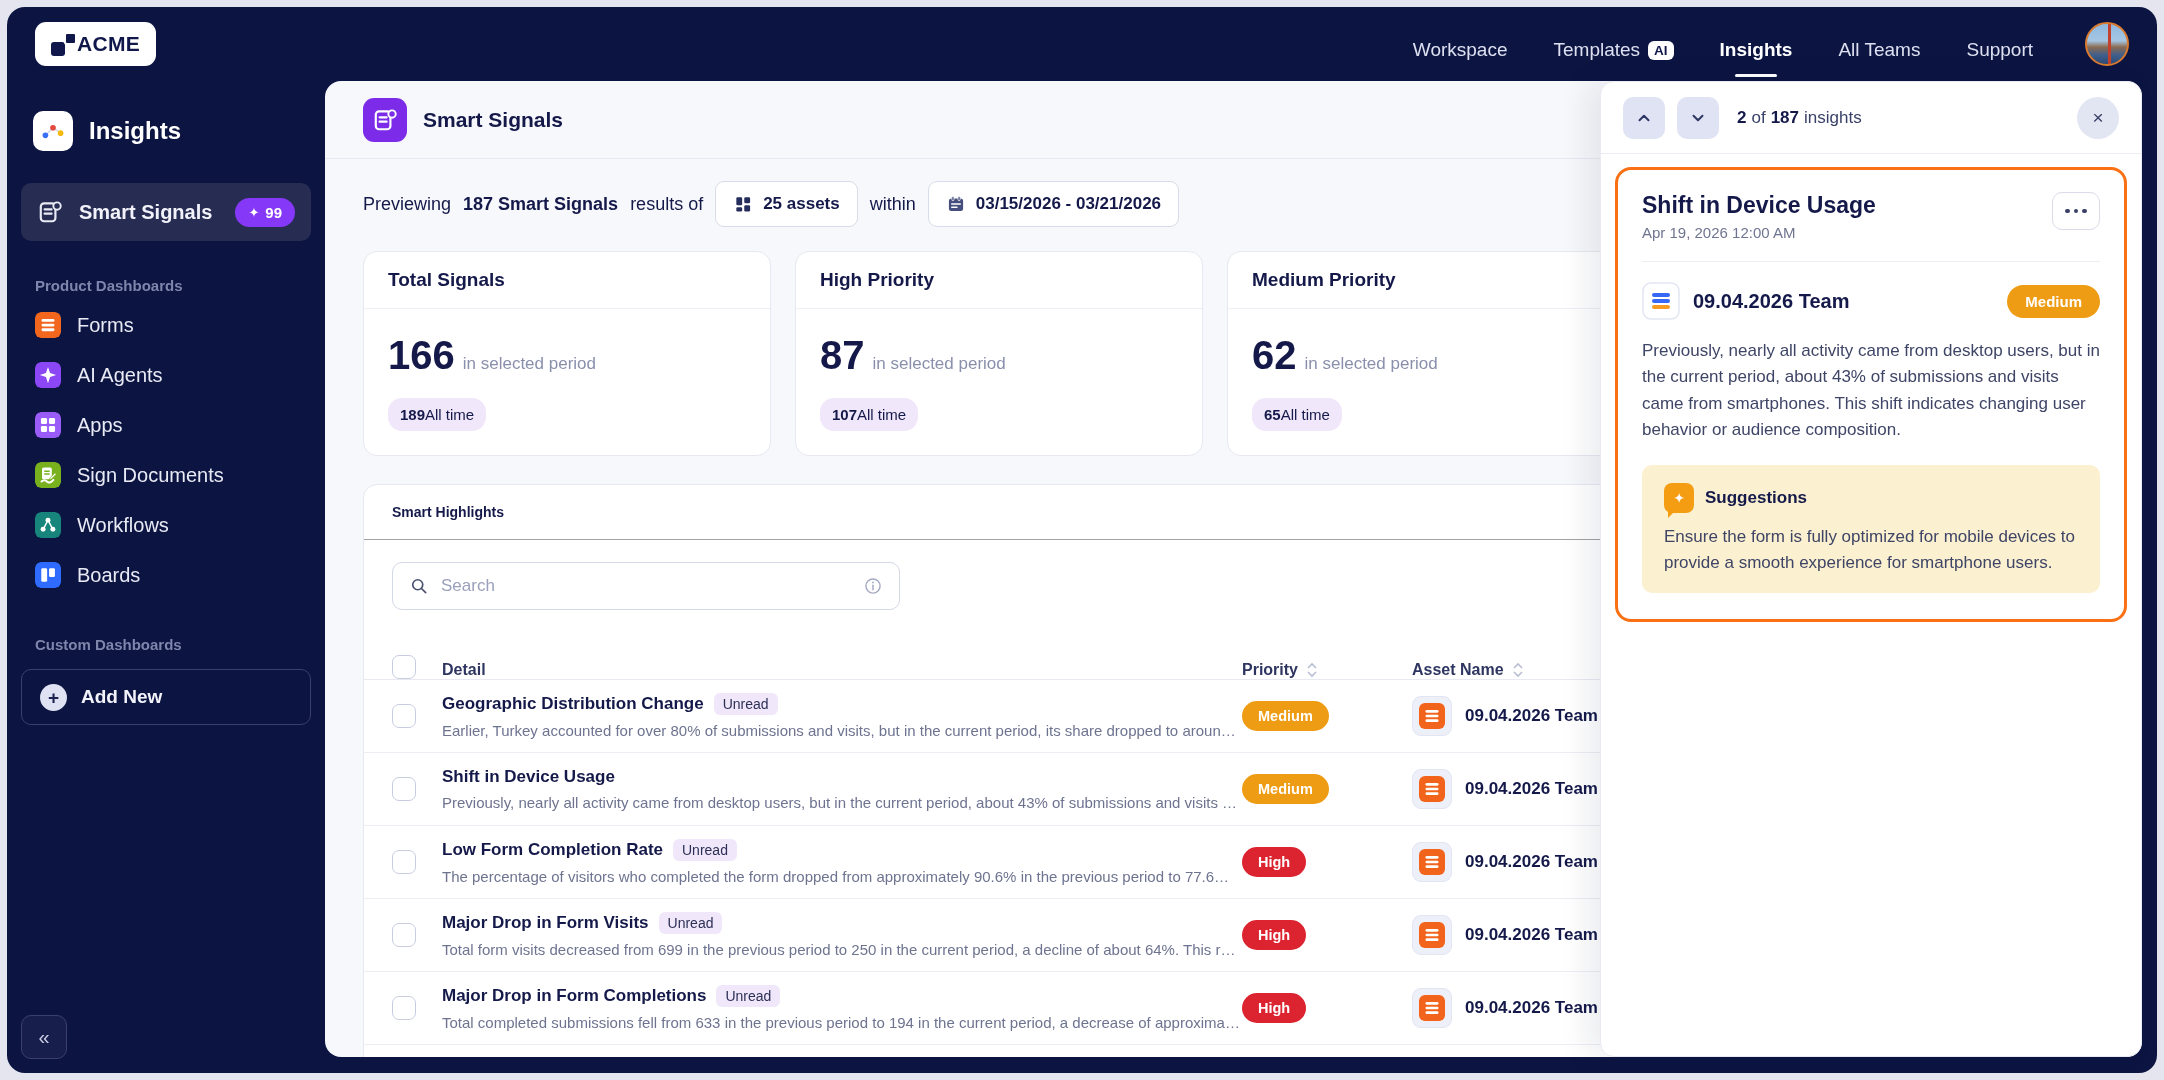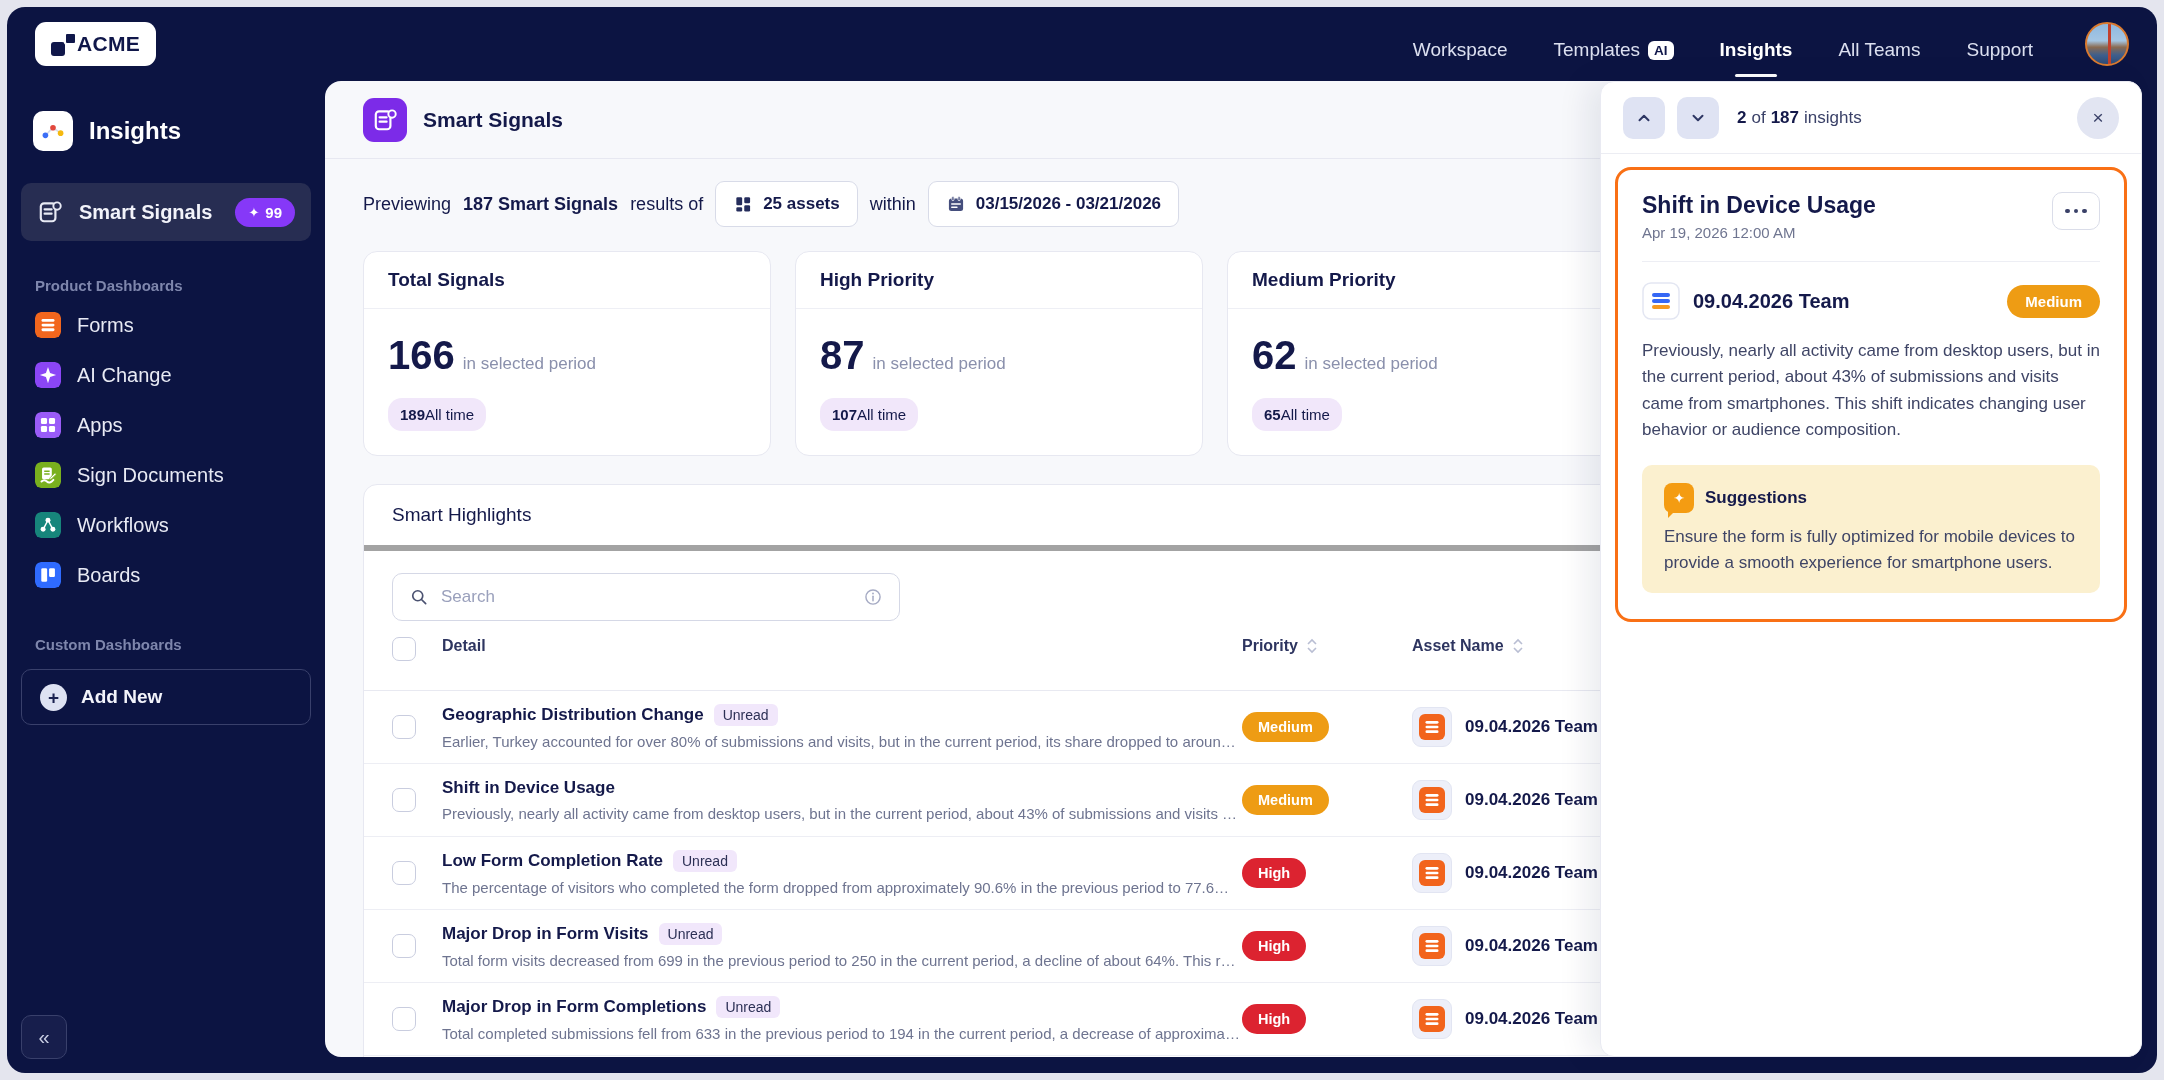--- a/index.html
+++ b/index.html
@@ -57,26 +57,26 @@
   .stats-row { display:flex; gap:24px; padding:2px 38px 0; }
   .stat-card { width:408px; flex:0 0 408px; background:#fff; border:1px solid #E7E8F1; border-radius:14px; }
   .stat-title { padding:17px 24px; font-size:19px; font-weight:700; border-bottom:1px solid #EEEFF5; }
   .stat-body { padding:24px; }
   .stat-value { font-size:40px; font-weight:800; color:#14194A; }
   .stat-caption { font-size:17px; color:#8A90AC; margin-left:8px; }
   .stat-alltime { display:inline-flex; margin-top:20px; background:#F1E7FA; border-radius:14px; padding:8px 12px; font-size:15px; color:#14194A; }
   .stat-alltime .n { font-weight:800; }
 
   .highlights { margin:28px 0 0 38px; width:1680px; background:#fff; border:1px solid #E7E8F1; border-radius:14px; }
-  .hl-header { padding:19px 28px; font-size:19px; font-weight:400; border-bottom:6px solid #a3a3a3; }
+  .hl-header { padding:19px 28px; font-size:14px; font-weight:700; border-bottom:1px solid #a3a3a3; }
   .search-box { margin:22px 28px 16px; width:508px; height:48px; border:1px solid #D5D8E6; border-radius:10px; background:#fff; display:flex; align-items:center; gap:12px; padding:0 16px; }
   .search-box input { border:0; outline:0; flex:1; font-size:17px; color:#14194A; font-family:inherit; background:transparent; }
   .search-box input::placeholder { color:#9AA0BC; }
 
-  .t-head { display:flex; align-items:flex-start; height:54px; padding:0 28px; border-bottom:1px solid #E8E9F1; font-size:16px; font-weight:700; color:#2E3560; }
+  .t-head { display:flex; align-items:flex-end; height:54px; padding:0 28px; border-bottom:1px solid #E8E9F1; font-size:16px; font-weight:700; color:#2E3560; }
   .t-row { display:flex; align-items:center; height:73px; padding:0 28px; border-bottom:1px solid #EDEEF4; cursor:pointer; }
   .cbx { width:24px; height:24px; flex:0 0 24px; border:1.6px solid #C9CDDF; border-radius:7px; background:#fff; cursor:pointer; }
   .col-detail { flex:0 0 800px; width:800px; margin-left:26px; overflow:hidden; }
   .col-priority { flex:0 0 150px; width:150px; display:flex; }
   .col-asset { flex:1; margin-left:20px; display:flex; align-items:center; gap:13px; }
   .t-head .col-detail, .t-head .col-priority, .t-head .col-asset { display:flex; align-items:center; gap:8px; }
   .t-title-line { display:flex; align-items:center; gap:10px; }
   .t-title { font-size:17px; font-weight:700; color:#14194A; white-space:nowrap; }
   .unread { background:#F1E7FB; color:#2C3055; font-size:14px; border-radius:6px; padding:3px 9px; white-space:nowrap; }
   .t-sub { margin-top:7px; font-size:15px; color:#6E7490; white-space:nowrap; overflow:hidden; text-overflow:ellipsis; }
@@ -183,21 +183,21 @@
             <rect x="6" y="10.8" width="12" height="2.6" rx="1.3" fill="#fff"></rect>
             <rect x="6" y="15.1" width="12" height="2.6" rx="1.3" fill="#fff"></rect>
           </svg>
         <span class="sb-item-label">Forms</span>
       </div>
       <div class="sb-item">
         <svg class="sb-ic" viewBox="0 0 24 24">
             <rect width="24" height="24" rx="5.5" fill="#8B46F6"></rect>
             <path d="M12 4.5 L13.9 10.1 L19.5 12 L13.9 13.9 L12 19.5 L10.1 13.9 L4.5 12 L10.1 10.1 Z" fill="#fff"></path>
           </svg>
-        <span class="sb-item-label">AI Change</span>
+        <span class="sb-item-label">AI Agents</span>
       </div>
       <div class="sb-item">
         <svg class="sb-ic" viewBox="0 0 24 24">
             <rect width="24" height="24" rx="5.5" fill="#9A5CF7"></rect>
             <rect x="5.5" y="5.5" width="5.6" height="5.6" rx="1.2" fill="#fff"></rect>
             <rect x="12.9" y="5.5" width="5.6" height="5.6" rx="1.2" fill="#fff"></rect>
             <rect x="5.5" y="12.9" width="5.6" height="5.6" rx="1.2" fill="#fff"></rect>
             <rect x="12.9" y="12.9" width="5.6" height="5.6" rx="1.2" fill="#fff"></rect>
           </svg>
         <span class="sb-item-label">Apps</span>

